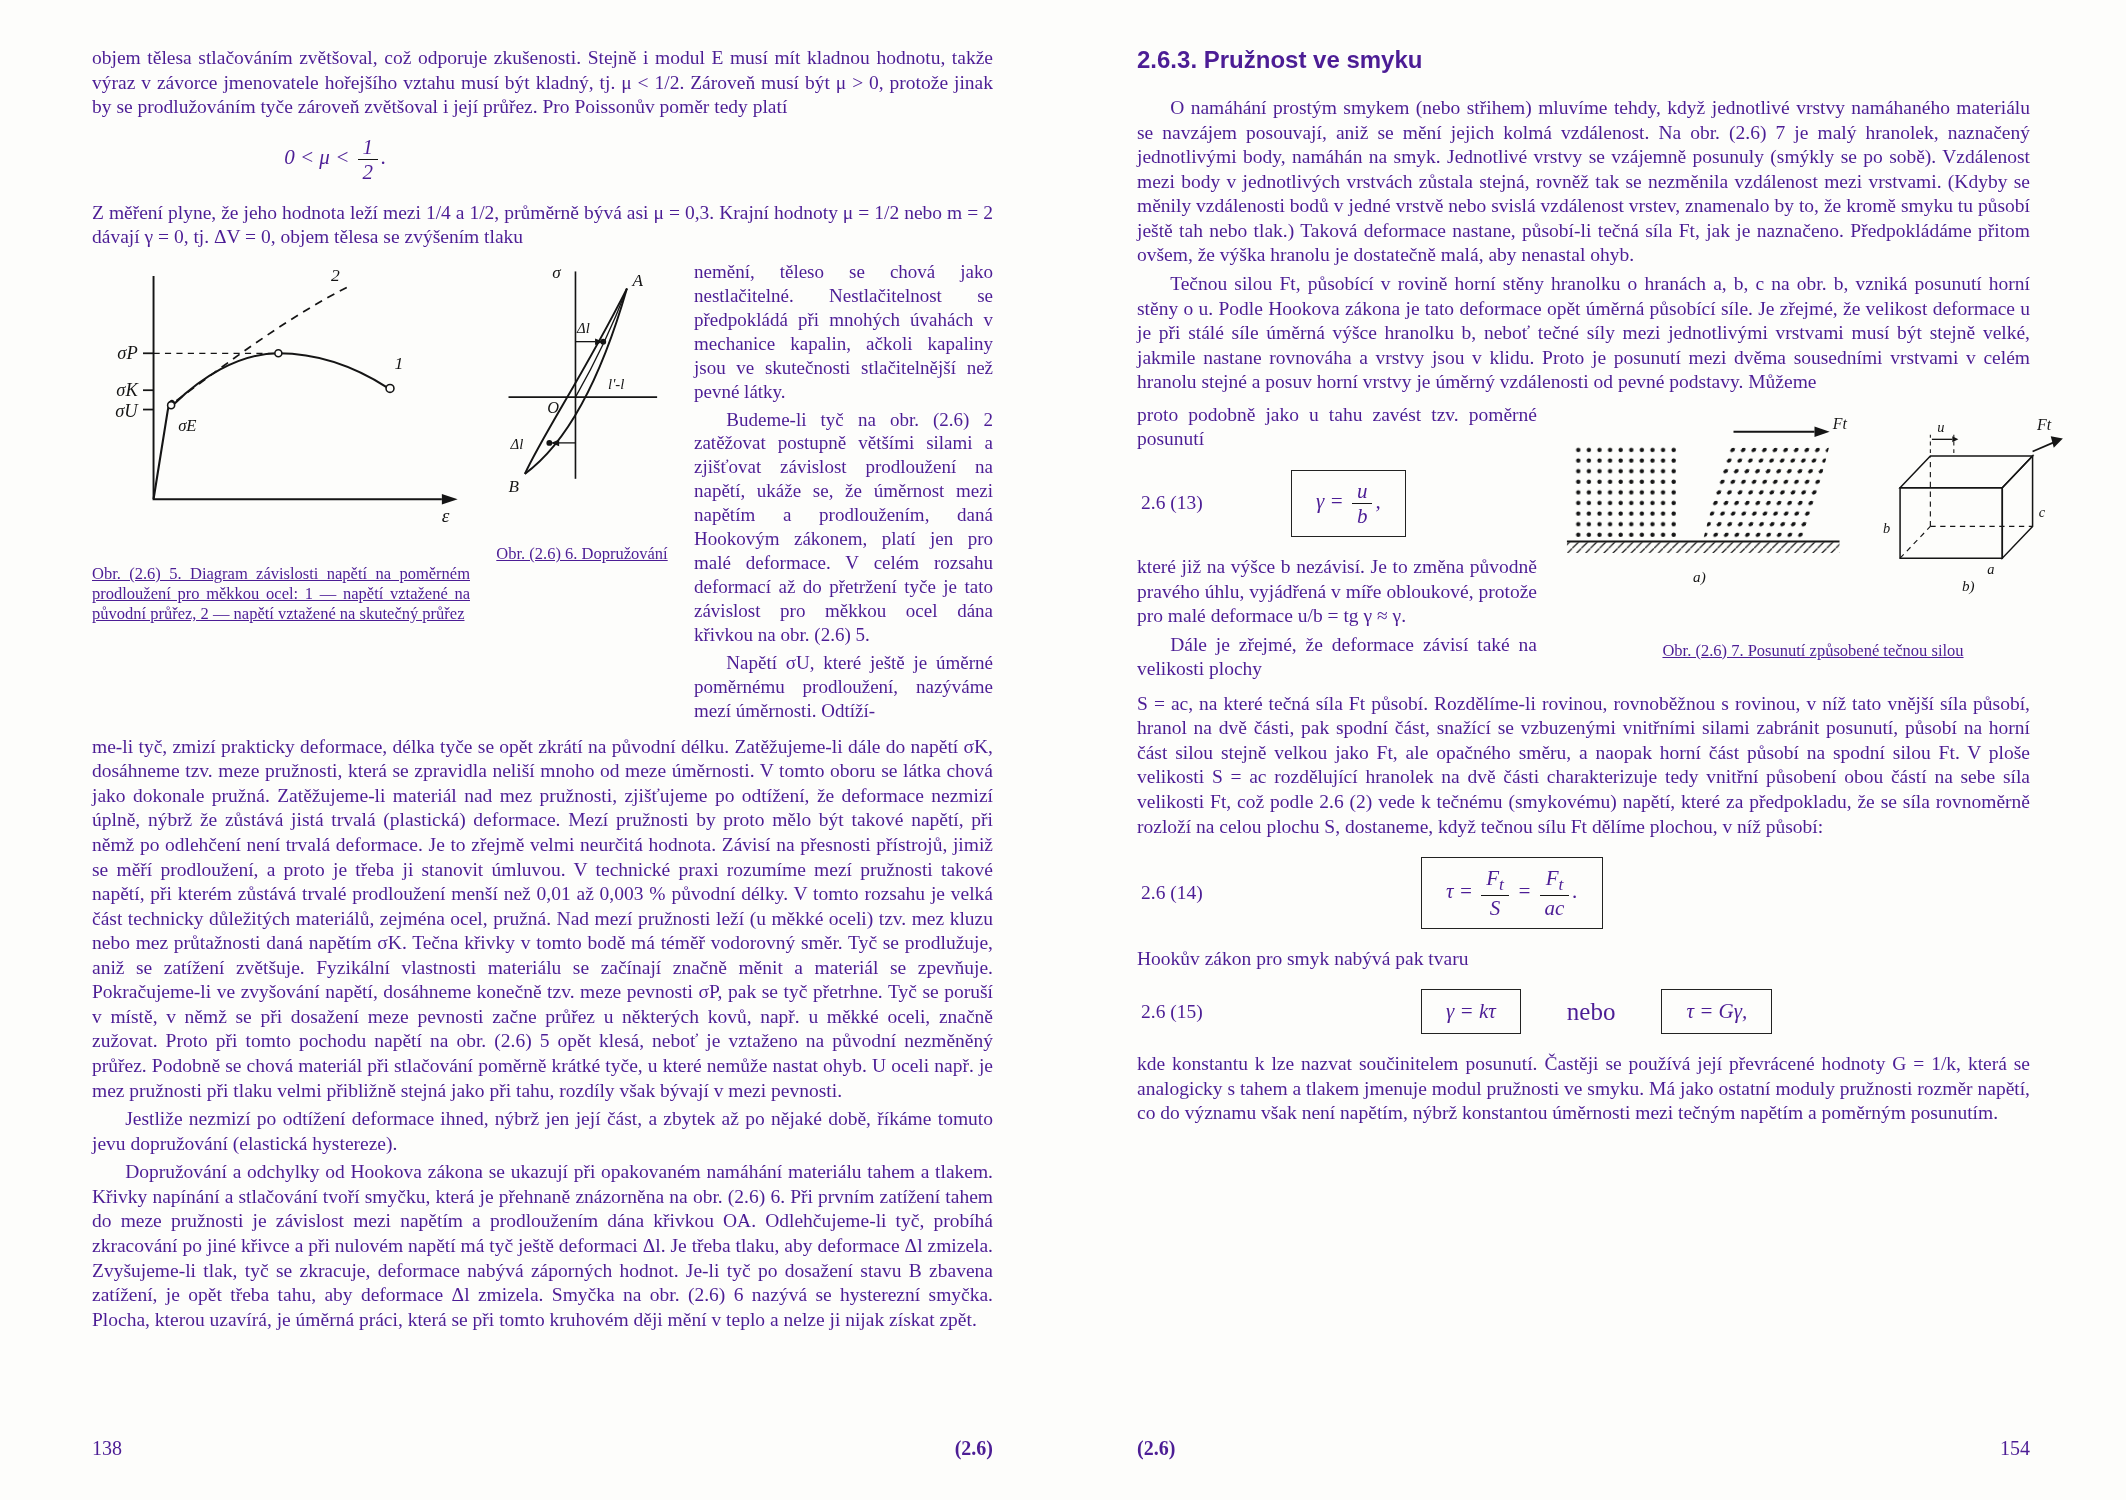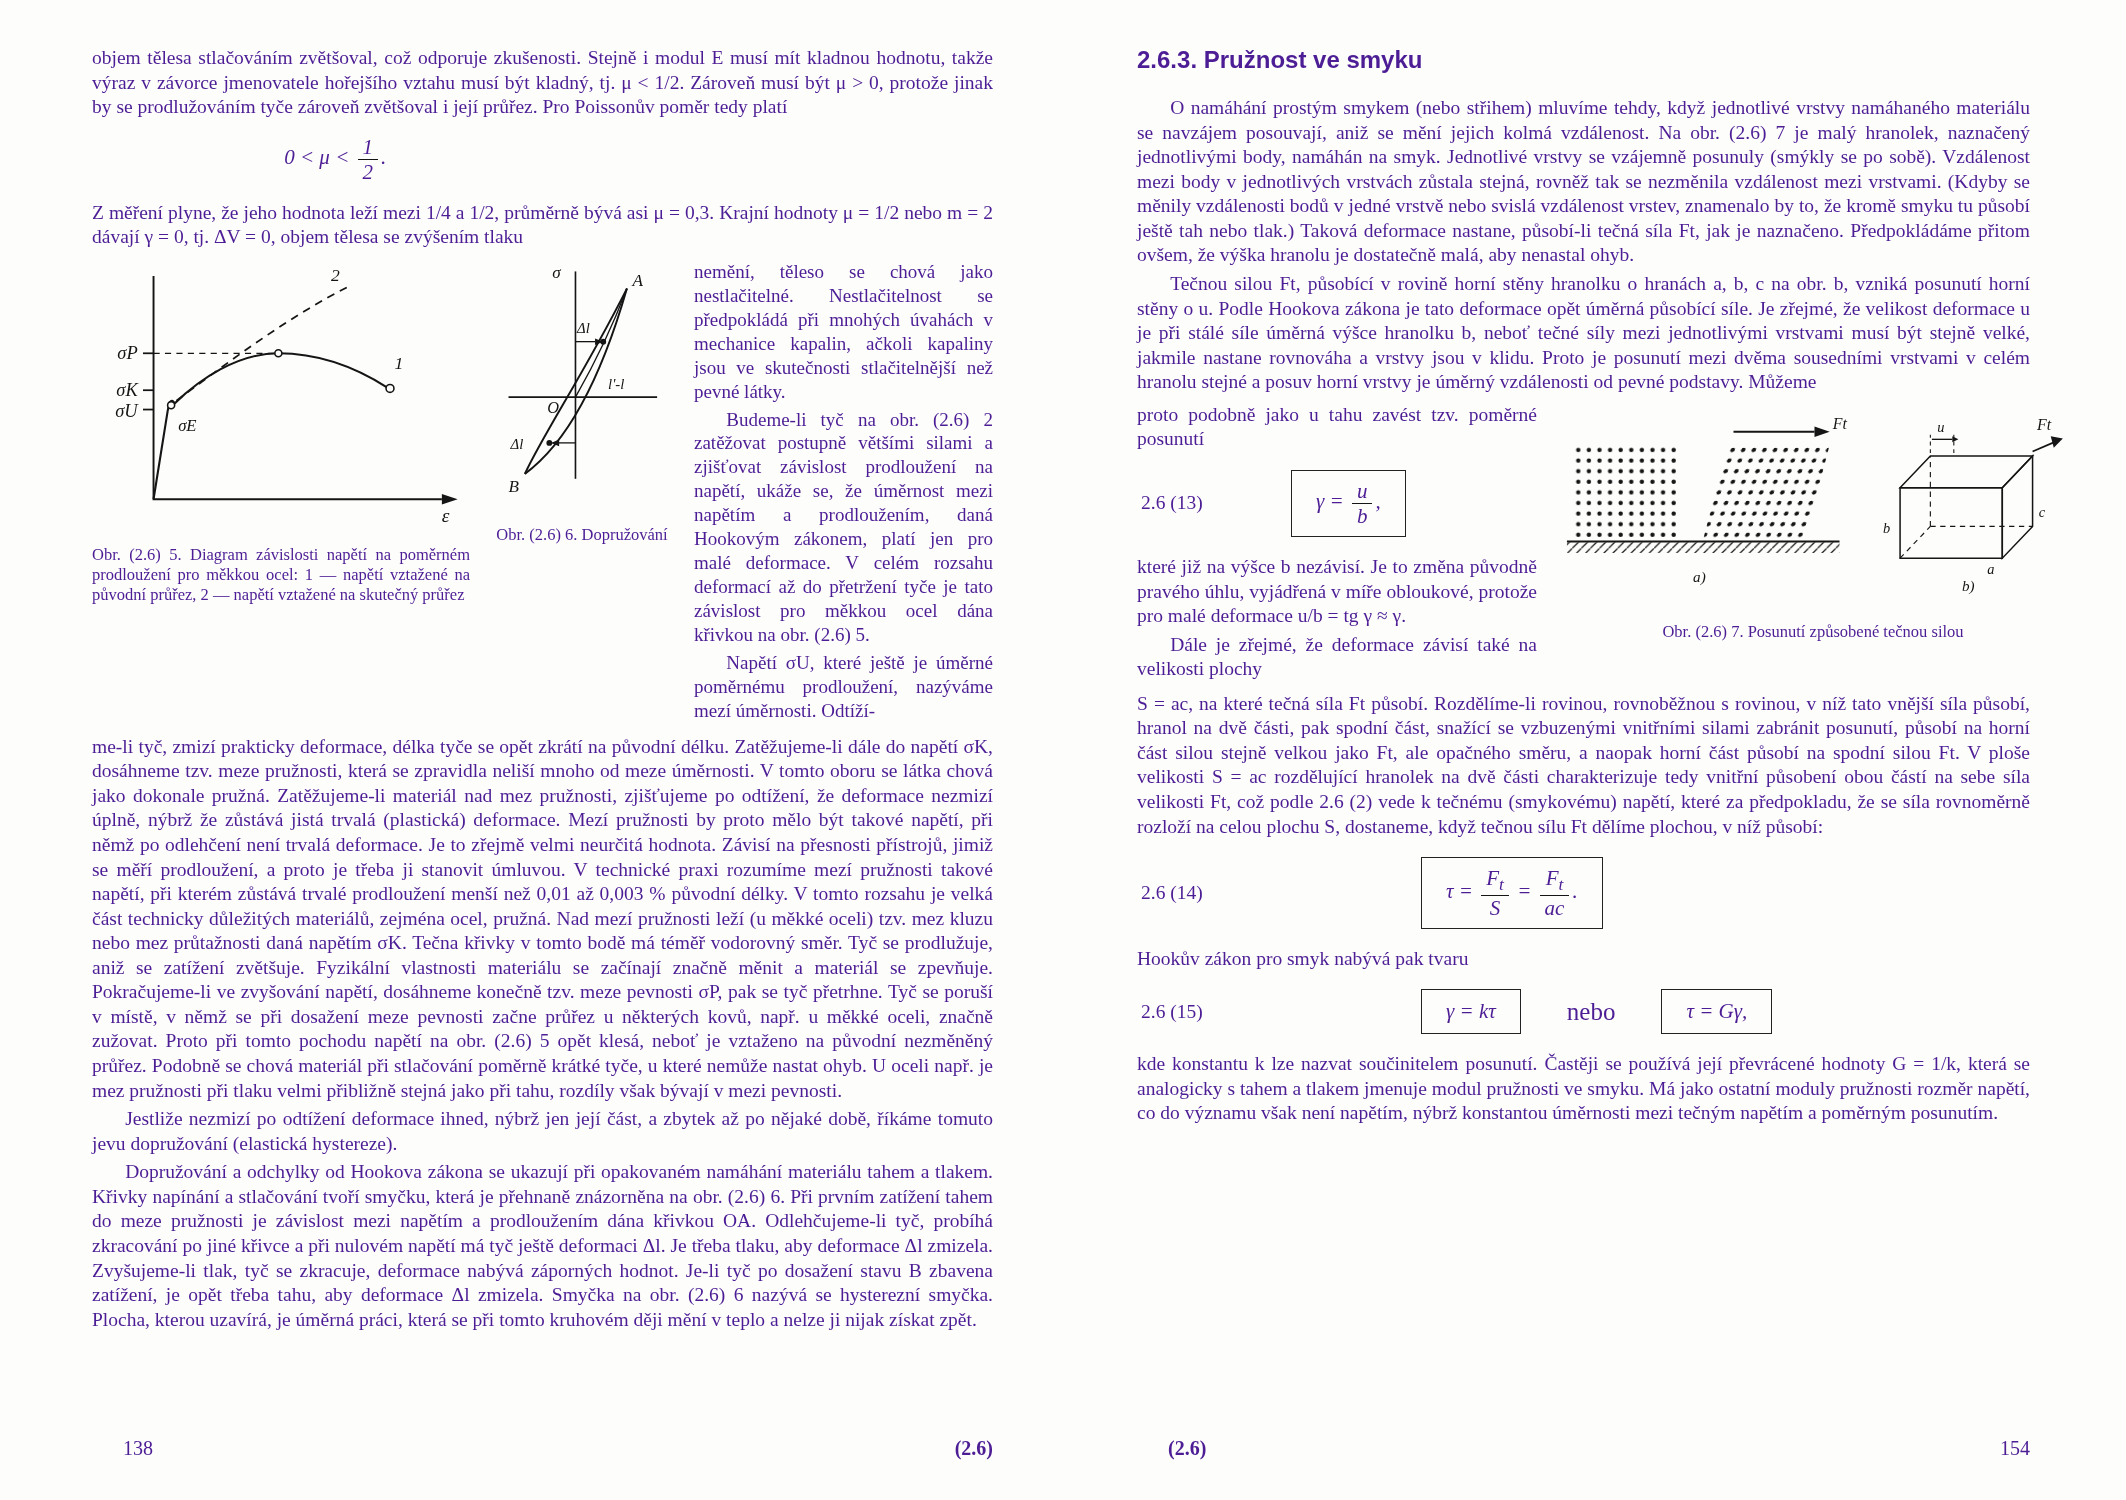--- a/index.html
+++ b/index.html
@@ -12,33 +12,33 @@
   .page-right{padding:46px 96px 70px 74px;}
   p{margin:0 0 4px 0;font-size:19.5px;line-height:1.26;text-align:justify;}
   p.ind{text-indent:1.7em;}
   .formula-line{margin:16px 0 18px 0;text-align:center;padding-right:46%;font-size:21px;}
   .math{font-style:italic;}
   .frac{display:inline-block;vertical-align:middle;text-align:center;line-height:1.05;margin:0 3px;}
   .frac .num{display:block;border-bottom:1.6px solid #151515;padding:0 5px 1px 5px;}
   .frac .den{display:block;padding:1px 5px 0 5px;}
   .figrow{display:flex;gap:14px;margin:10px 0 8px 0;align-items:flex-start;}
   .figblock{flex:0 0 auto;}
-  .figcaption{font-size:16.5px;line-height:1.22;text-align:justify;margin-top:3px;}
+  .figcaption{font-size:16.5px;line-height:1.22;text-align:justify;margin-top:22px;text-decoration:underline;}
   .figcaption.center{text-align:center;}
   .narrowcol{flex:1 1 auto;min-width:0;}
   .narrowcol p{font-size:19px;}
   .colrow{display:flex;gap:26px;margin:8px 0 6px 0;align-items:flex-start;}
   .colrow .leftcol{flex:0 0 400px;}
   .colrow .rightcol{flex:1 1 auto;text-align:center;}
   .formula-row{display:flex;align-items:center;margin:18px 4px;}
   .formula-label{flex:0 0 150px;font-size:19.5px;}
   .fbox{display:inline-block;border:1.7px solid #222;padding:9px 24px;font-size:21px;background:#fdfdfb;}
   .nebo{display:inline-block;margin:0 46px;font-size:25px;}
   h2{font-size:24px;margin:0 0 22px 0;font-family:"Liberation Sans","DejaVu Sans",sans-serif;}
-  .footer{position:absolute;bottom:40px;left:92px;right:70px;display:flex;justify-content:space-between;font-size:20px;margin-left:31px;}
+  .footer{position:absolute;bottom:40px;left:92px;right:70px;display:flex;justify-content:space-between;font-size:20px;}
   .page-right .footer{left:74px;right:96px;}
   .bold{font-weight:bold;}
   svg text{font-family:"Liberation Serif","DejaVu Serif",serif;font-style:italic;fill:#151515;}
 </style>
 </head>
 <body>
 
 <div class="spread">
 
   <div class="page page-left">

